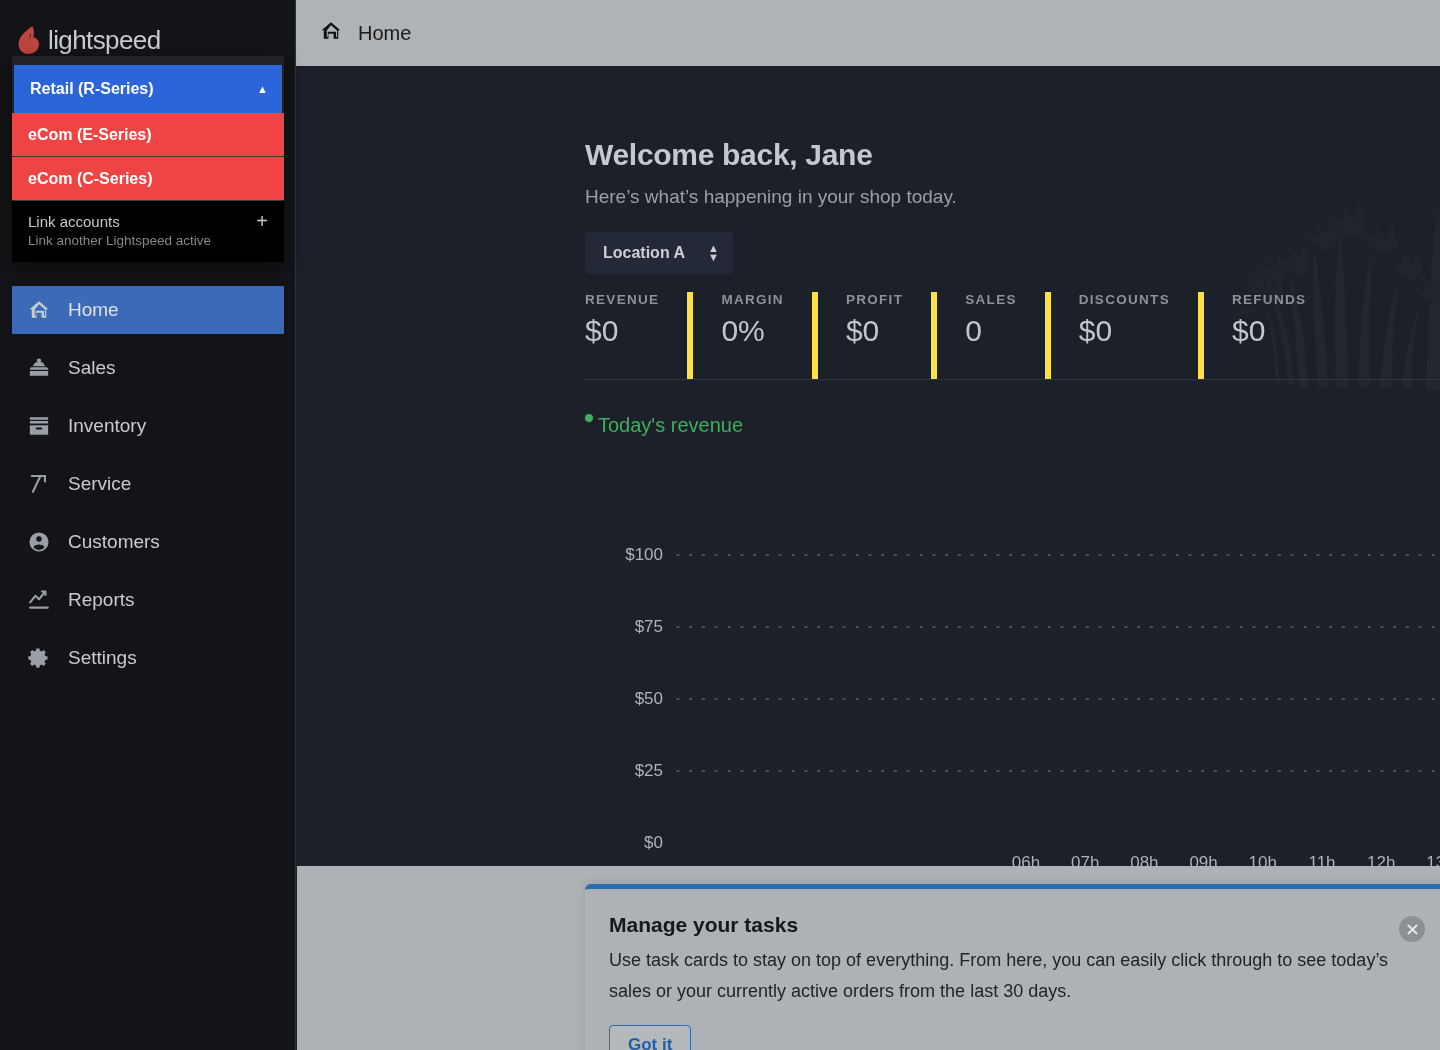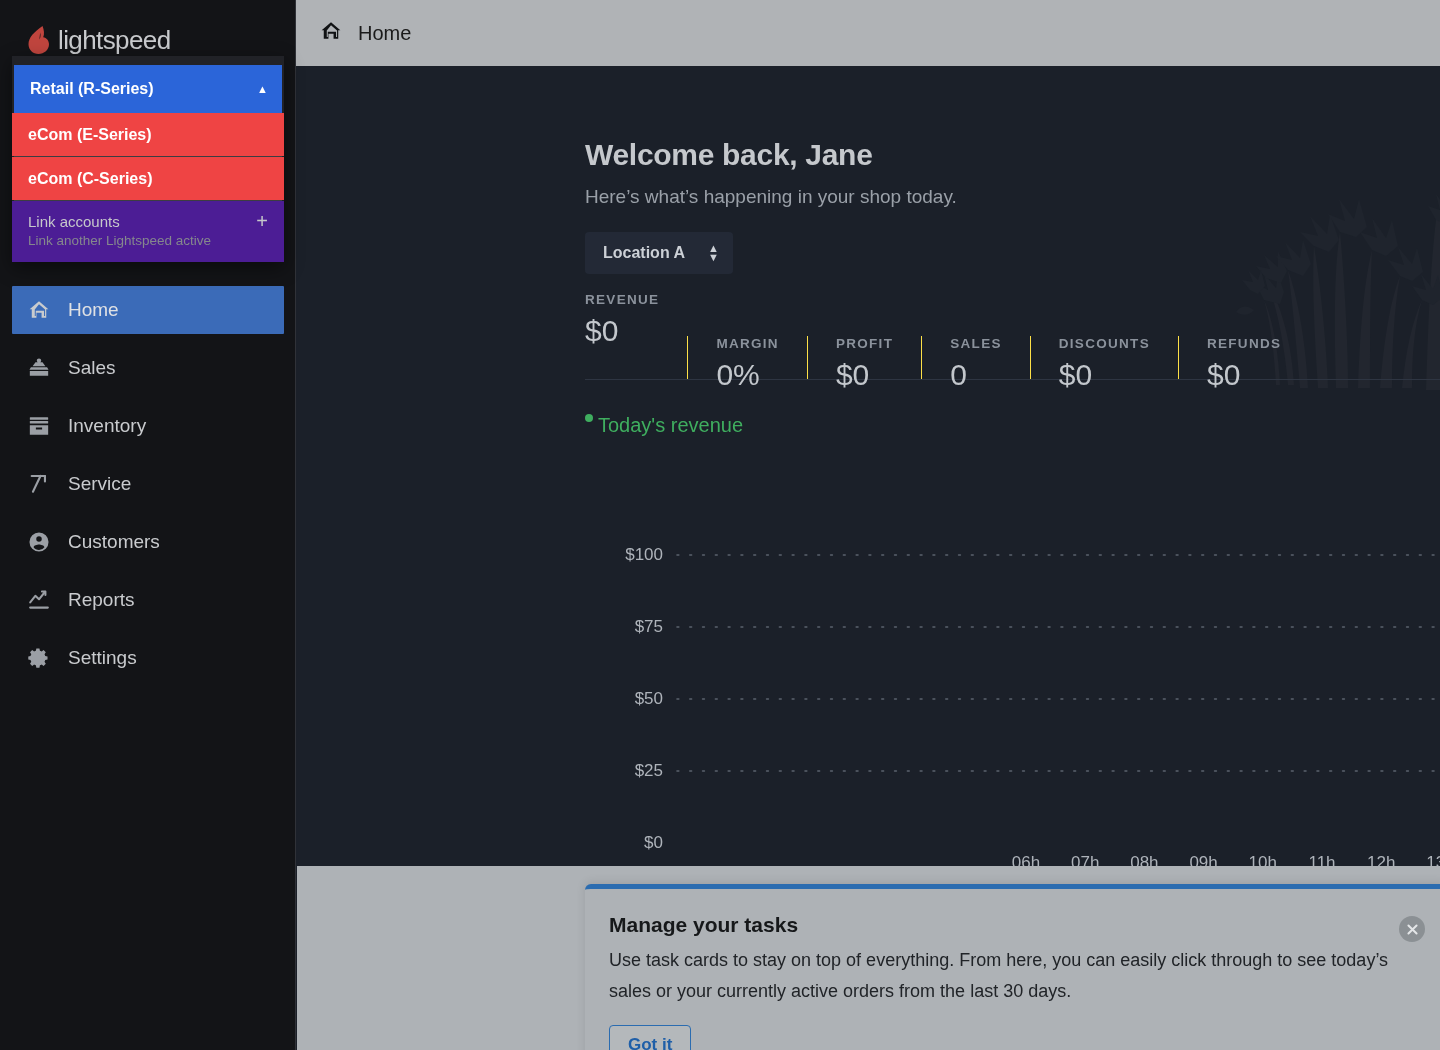--- a/index.html
+++ b/index.html
@@ -14,21 +14,21 @@
   
   #sidebar {
     position: absolute; left: 0; top: 0;
     width: 296px; height: 1050px;
     background: #131417;
     border-right: 1px solid #303238;
     z-index: 30;
   }
   .logo-row {
     height: 80px; display: flex; align-items: center;
-    padding-left: 26px; gap: 6px;
+    padding-left: 16px; gap: 6px;
   }
   .logo-flame { width: 26px; height: 30px; flex: 0 0 auto; }
   .logo-word {
     font-size: 26px; color: #c9cbce; letter-spacing: -0.6px;
     font-weight: 400;
   }
 
   
   .acct-wrap {
     position: absolute; left: 12px; top: 56px; width: 272px;
@@ -42,21 +42,21 @@
     justify-content: space-between;
     padding: 0 14px 0 16px;
     font-size: 16px; font-weight: 700; color: #ffffff;
     cursor: pointer;
   }
   .acct-item.active { background: #2b65d9; margin: 0 2px; height: 48px; }
   .acct-item.plain { background: #ef4444; }
   .acct-sep { height: 1px; background: #3c3d42; margin: 0 2px; }
   .acct-caret { font-size: 11px; color: #fff; }
   .acct-foot {
-    background: #4c1d95; padding: 10px 16px 14px 16px;
+    background: #000000; padding: 10px 16px 14px 16px;
   }
   .acct-foot-row {
     display: flex; justify-content: space-between; align-items: center;
     font-size: 15px; color: #c6c8cb;
   }
   .acct-plus { font-size: 20px; color: #c6c8cb; line-height: 1; }
   .acct-sub { font-size: 13.5px; color: #85888d; margin-top: 2px; }
 
   
   #nav { position: absolute; left: 0; top: 286px; width: 296px; }
@@ -115,21 +115,21 @@
 
   
   #kpis {
     position: absolute; left: 288px; top: 226px;
     width: 900px; height: 88px;
     display: flex;
     border-bottom: 1px solid #2e3542;
   }
   .kpi { padding: 0 0 0 0; position: relative; display: flex;
          flex-direction: column; justify-content: flex-start; }
-  .kpi + .kpi { border-left: 1px solid #fde047; margin-top: 44px; }
+  .kpi + .kpi { border-left: 6px solid #fde047; }
   .kpi-inner { padding: 0 28px; }
   .kpi:first-child .kpi-inner { padding-left: 0; }
   .kpi-label { font-size: 13.5px; letter-spacing: 1.3px; font-weight: 700;
                color: #8b929c; text-transform: uppercase; }
   .kpi-value { font-size: 30px; color: #c3c7cc; margin-top: 7px; font-weight: 400; }
 
   
   .chart-head {
     position: absolute; left: 288px; top: 348px; width: 1110px;
     display: flex; align-items: center; justify-content: space-between;

